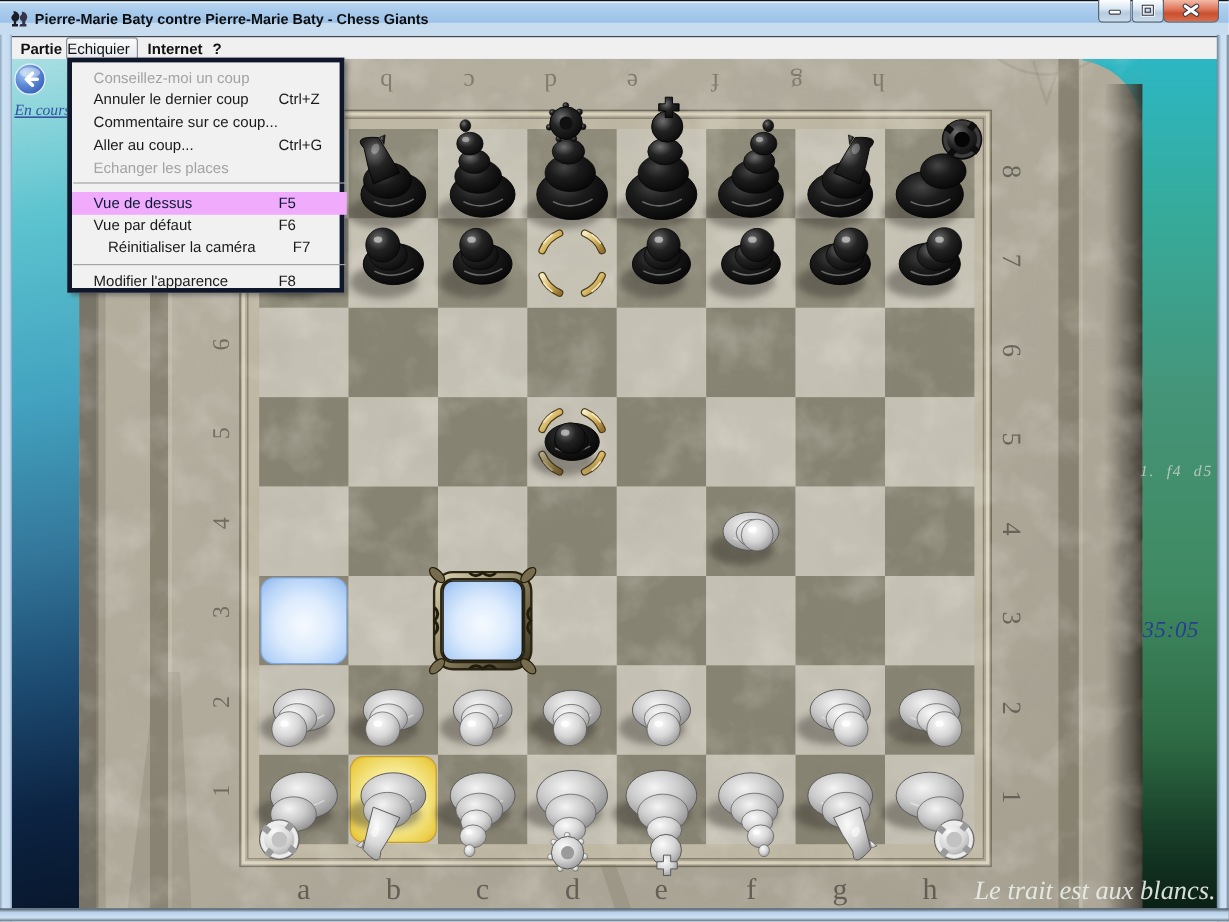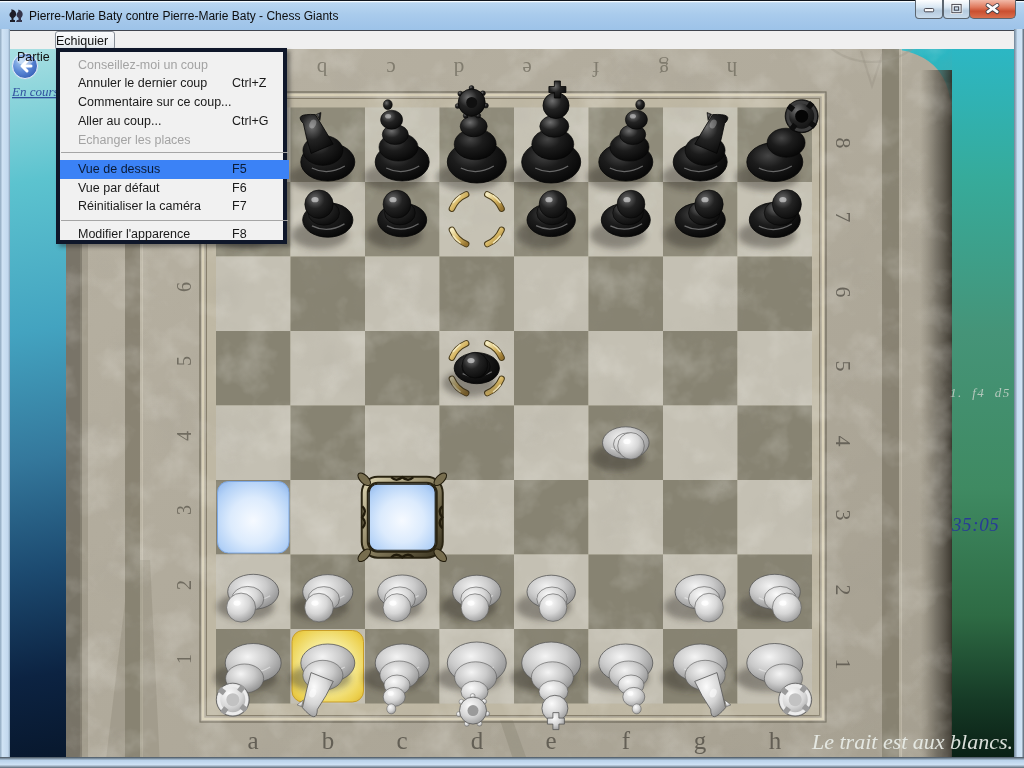--- a/index.html
+++ b/index.html
@@ -1,47 +1,47 @@
 <!DOCTYPE html>
 <html><head><meta charset="utf-8"><title>Chess Giants</title>
 <style>
 * { margin:0; padding:0; box-sizing:border-box; }
 html,body { width:1024px; height:768px; overflow:hidden; font-family:"Liberation Sans", sans-serif; }
 #win { position:relative; width:1024px; height:768px; background:#c8dcf0; }
-#titlebar { position:absolute; left:0; top:0; width:1024px; height:31px;
+#titlebar { position:absolute; left:0; top:0; width:1024px; height:19px;
   background:linear-gradient(180deg,#bcd8f2 0%,#a9cbec 45%,#9cc2e8 100%);
-  border-top:1.6px solid #10151c; box-shadow:inset 0 1.2px 0 #f4fafe; }
+  border-top:1.6px solid #10151c; box-shadow:inset 0 1.2px 0 #f4fafe;font-weight:bold; }
 #titletxt { position:absolute; left:29px; top:7.5px; font-size:12px; color:#0e0e0e; }
 #ticon { position:absolute; left:7px; top:5px; width:17px; height:18px; }
 .wbtn { position:absolute; top:0; height:19px; border:1px solid #5c6670; border-top:none;
   background:linear-gradient(180deg,#fdfeff 0%,#d9e7f3 40%,#b6cbde 60%,#cadcec 100%); }
 #bmin { right:81px; width:28px; border-radius:0 0 4px 4px; }
 #bmax { right:54.5px;  width:27px; border-radius:0 0 4px 4px; }
 #bclose { right:8px; width:47px; border-radius:0 0 5px 5px;
   background:linear-gradient(180deg,#f2baa8 0%,#e07a5e 40%,#ca4f30 62%,#d96f4d 100%); }
 .glyph { position:absolute; left:0; top:0; width:100%; height:100%; }
 #menubar { position:absolute; left:1px; top:30px; width:1022px; height:19px; background:#f0f0f0;
   border-top:1px solid #40454f; font-size:12.5px; color:#111; }
-.mitem { position:absolute; top:18px; height:17px; line-height:16px; }
+.mitem { position:absolute; top:2px; height:17px; line-height:16px;font-weight:bold; }
 #echbox { position:absolute; left:54px; top:0px; width:60px; height:19px; line-height:18px; text-align:left;
   border:1px solid #888f98; border-radius:3px; background:linear-gradient(180deg,#fafbfc,#e4e9ee); }
 #scene { position:absolute; left:10px; top:49px; width:1006px; height:708px; }
 #borderL { position:absolute; left:0; top:29px; width:10px; height:739px;
   background:linear-gradient(90deg,#8fa8bf 0%,#cfe2f4 25%,#c2d8ee 80%,#8aa2b8 100%); }
 #borderR { position:absolute; right:0; top:29px; width:10px; height:739px;
   background:linear-gradient(90deg,#6e8294 0%,#c8def2 35%,#cfe2f4 75%,#51606e 100%); }
 #borderB { position:absolute; left:0; bottom:0; width:1024px; height:11px;
   background:linear-gradient(180deg,#47525c 0%,#b9d2ea 30%,#cde1f4 70%,#5c6b78 100%); }
 #popup { position:absolute; left:56px; top:48px; width:231px; height:196px; background:#f1f1f1;
   border:4px solid #0f172a; box-shadow:3px 3px 4px rgba(40,40,40,0.45); font-size:12.5px; color:#1a1a1a; }
 .mrow { position:absolute; left:0; width:229px; height:19px; line-height:19px; }
 .mrow .lab { position:absolute; left:18px; }
 .mrow .sc  { position:absolute; left:172px; }
 .dis { color:#a3a3a3; }
-.hl { background:#3b82f6; color:#0b1b35; }
+.hl { background:#f0abfc; color:#0b1b35; }
 .sep { position:absolute; left:1px; width:227px; height:1px; background:#a5a5a5; }
 </style></head>
 <body>
 <div id="win">
   <svg id="scene" viewBox="10 49 1006 708">
 <defs>
 <linearGradient id="bgL" x1="0" y1="0" x2="0.25" y2="1">
  <stop offset="0" stop-color="#a8dfe2"></stop>
           <stop offset="0.18" stop-color="#5cc3cf"></stop>
  <stop offset="0.38" stop-color="#43a3c0"></stop>
@@ -599,21 +599,21 @@
       </div>
     <div class="sep" style="top:100px;"></div>
     <div class="mrow hl" style="top:108px;">
         <span class="lab">Vue de dessus</span>
         <span class="sc">F5</span>
       </div>
     <div class="mrow" style="top:127px;">
         <span class="lab">Vue par défaut</span>
         <span class="sc">F6</span>
       </div>
-    <div class="mrow" style="top:145px;">
+    <div class="mrow" style="top:145px;margin-left:12px;">
         <span class="lab">Réinitialiser la caméra</span>
         <span class="sc">F7</span>
       </div>
     <div class="sep" style="top:168px;"></div>
     <div class="mrow" style="top:173px;">
         <span class="lab">Modifier l'apparence</span>
         <span class="sc">F8</span>
       </div>
   </div>
   <div id="borderL"></div>

